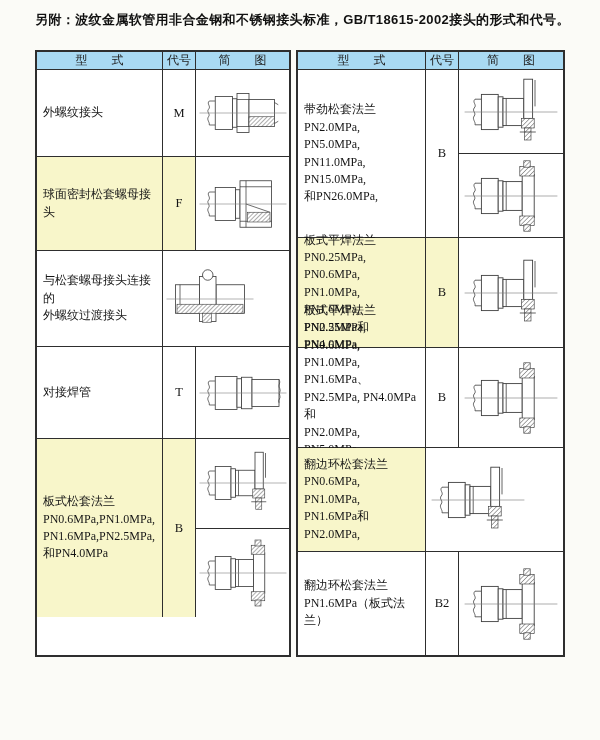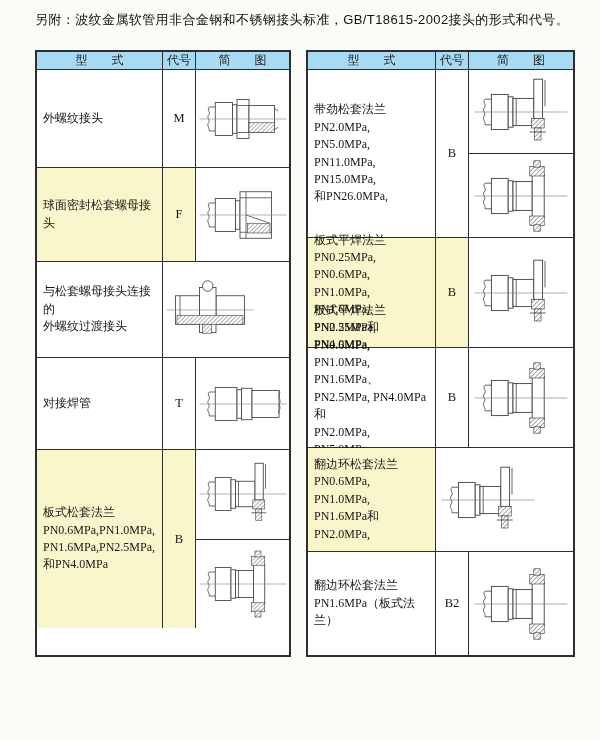--- a/index.html
+++ b/index.html
@@ -12,23 +12,23 @@
   html,body{margin:0;padding:0}
   body{
     width:600px;height:740px;position:relative;overflow:hidden;
     background:var(--page-bg);
     font-family:"Liberation Serif","DejaVu Serif",serif;
     color:var(--ink);
   }
   .title{
     position:absolute;left:35px;top:11px;width:540px;
     font-family:"Liberation Sans","DejaVu Sans",sans-serif;
-    font-weight:normal;font-size:13px;letter-spacing:.4px;color:#111;
+    font-weight:bold;font-size:13px;letter-spacing:.4px;color:#111;
   }
-  .tables{position:absolute;left:35px;top:50px;display:flex;gap:15px}
+  .tables{position:absolute;left:35px;top:50px;display:flex;gap:5px}
   .tbl{border:2px solid var(--border);background:#fff}
   .hdr{display:flex;height:17px;border-bottom:1px solid var(--border)}
   .hdr .cell{background:var(--header-bg);display:flex;align-items:center;justify-content:center;
     font-size:12px;color:#222}
   .row{display:flex;border-bottom:1px solid var(--border);box-sizing:border-box}
   .row:last-child{border-bottom:none}
   .cell{box-sizing:border-box}
   .c-type,.c-code{border-right:1px solid var(--border)}
   .c-type{display:flex;align-items:center;padding:2px 6px;font-size:12px;line-height:1.45;
     white-space:pre-line}
@@ -63,21 +63,21 @@
 
 <div class="tables">
 
   <div class="tbl tbl-left">
     <div class="hdr">
       <div class="cell c-type">型　　式</div>
       <div class="cell c-code">代号</div>
       <div class="cell c-diag" style="align-items:center;justify-content:center;flex-direction:row;display:flex;background:var(--header-bg)">简　　图</div>
     </div>
 
-    <div class="row" style="height:98px">
+    <div class="row" style="height:87px">
       <div class="cell c-type">外螺纹接头</div>
       <div class="cell c-code">M</div>
       <div class="cell c-diag">
           <div class="dcell">
             <svg viewBox="0 0 120 90">
               <path d="M15 29 h8 M15 61 h8" stroke="#3c3c3c" stroke-width="1" fill="none"></path>
               <path d="M15 29 c-4 4 3 7 -1 11 c-3 4 3 6 0 10 c-3 4 2 7 1 11" stroke="#3c3c3c" stroke-width="1" fill="none"></path>
               <rect x="23" y="23" width="23" height="44" fill="#fff" stroke="#3c3c3c" stroke-width="1.1"></rect>
               <rect x="46" y="26" width="6" height="38" fill="#fff" stroke="#3c3c3c" stroke-width="1.1"></rect>
               <rect x="52" y="19" width="16" height="52" fill="#fff" stroke="#3c3c3c" stroke-width="1.1"></rect>

